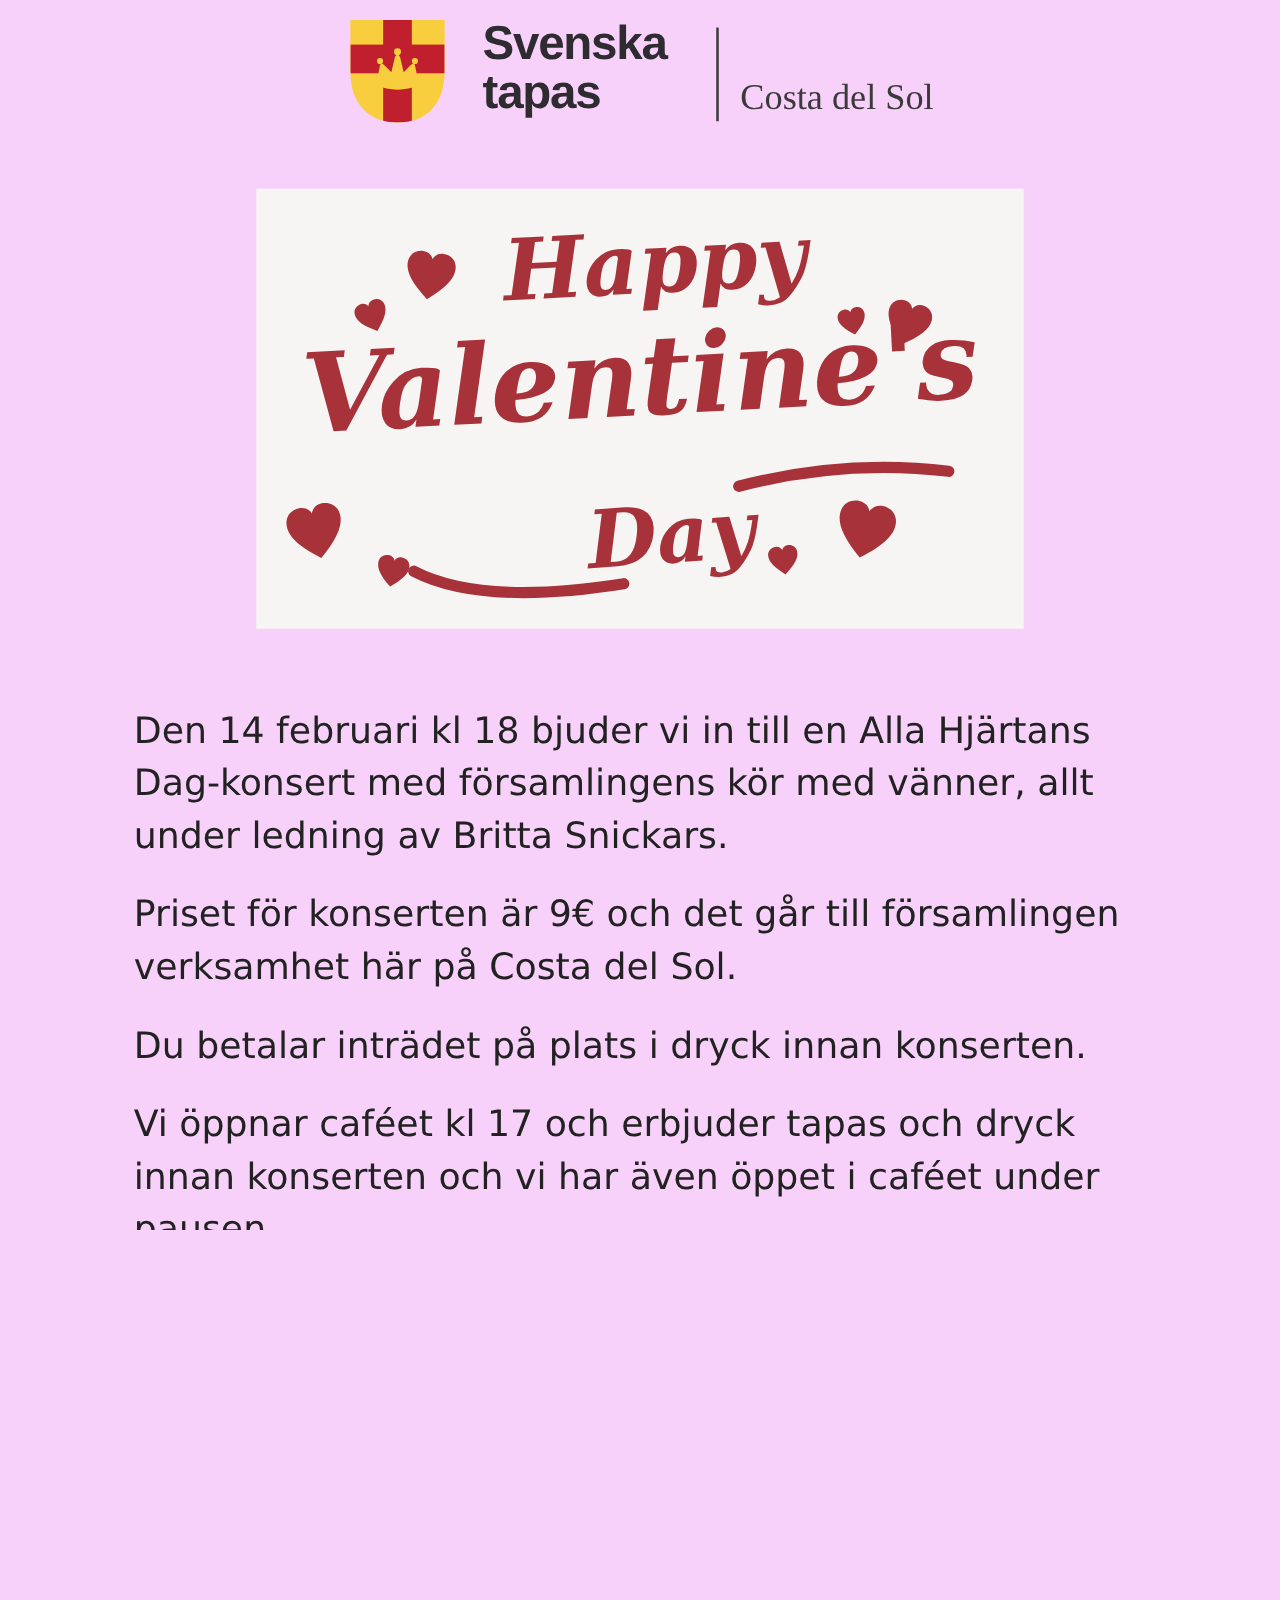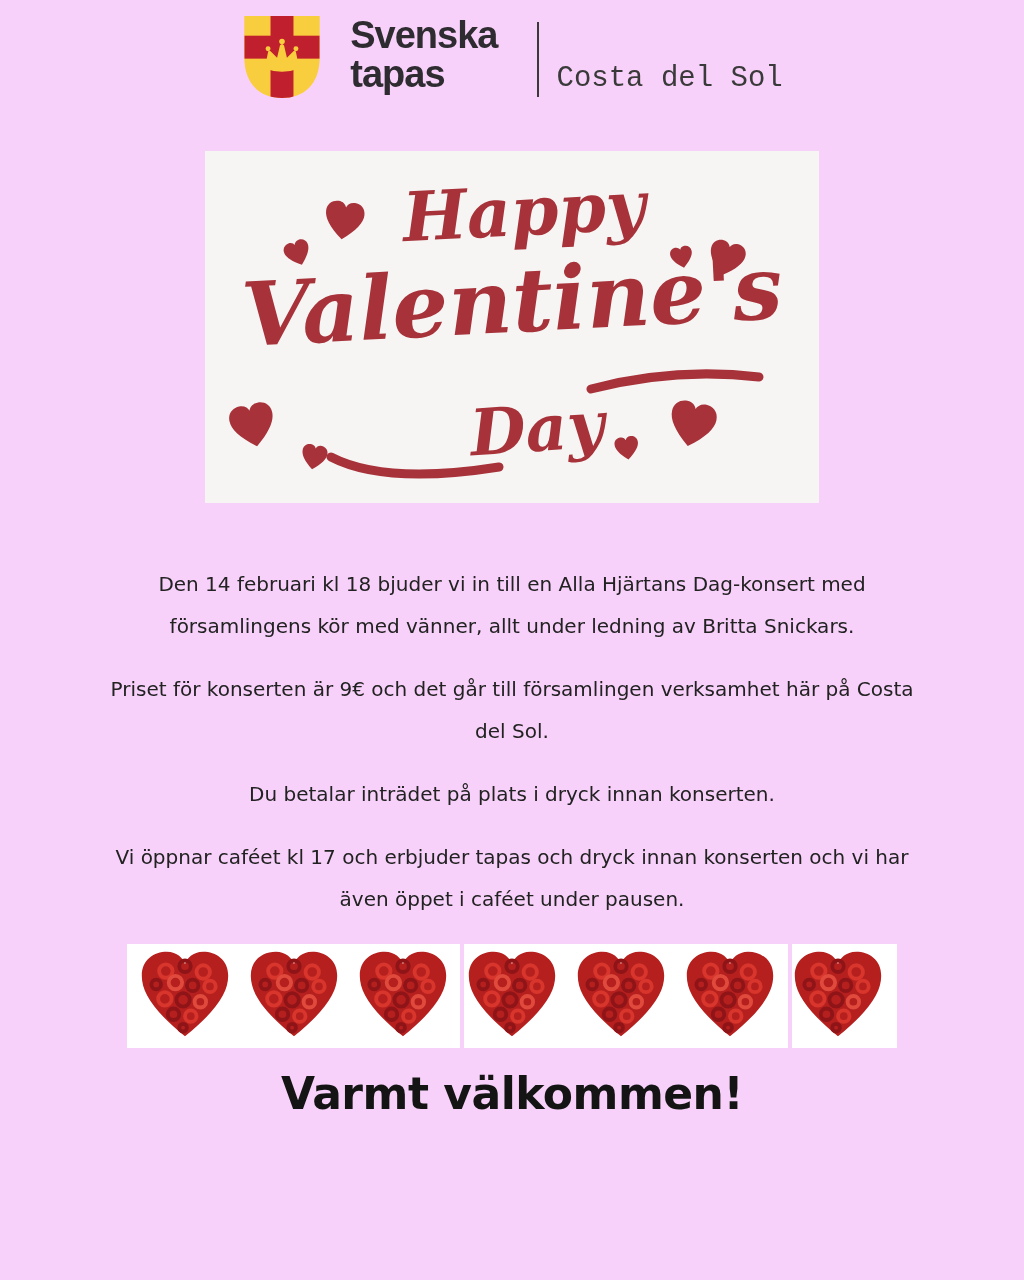--- a/index.html
+++ b/index.html
@@ -4,21 +4,21 @@
 <style>
   * { box-sizing: border-box; margin: 0; padding: 0; }
   html, body { width: 1024px; }
   body {
     font-family: "DejaVu Sans", sans-serif;
     background: var(--page-bg, #f8d1fa);
   }
   .page {
     position: relative;
     width: 1024px;
-    height: 1280px;
+    height: 984px;
     overflow: hidden;
     background: var(--page-bg, #f8d1fa);
   }
 
   
   .brand-header {
     display: flex;
     justify-content: center;
     align-items: flex-start;
     padding-top: 14px;
@@ -35,21 +35,21 @@
     color: #2e2c30;
     padding-top: 2px;
   }
   .header-divider {
     width: 2px;
     height: 75px;
     background: var(--divider, #3a3a3a);
     margin: 8px 0 0 40px;
   }
   .brand-region {
-    font-family: Liberation Mono, monospace;
+    font-family: Liberation Serif, serif;
     font-size: 29px;
     color: #3a3a3a;
     margin: 48px 0 0 17px;
   }
 
   
   .banner {
     position: relative;
     width: 614px;
     height: 352px;
@@ -69,23 +69,23 @@
   .word-happy { top: 20px;  left: 52%; transform: translateX(-50%) rotate(-3deg); font-size: 68px; }
   .word-valentines { top: 98px; left: 50%; transform: translateX(-50%) rotate(-3deg); font-size: 88px; }
   .word-day { top: 240px; left: 54%; transform: translateX(-50%) rotate(-4deg); font-size: 64px; }
   .deco-heart { position: absolute; fill: var(--banner-red, #a8323a); }
   .swash { position: absolute; stroke: var(--banner-red, #a8323a); stroke-width: 9; fill: none; stroke-linecap: round; }
 
   
   .content {
     width: 810px;
     margin: 60px auto 0;
-    text-align: center;
+    text-align: left;
     color: var(--text, #222222);
-    font-size: 20px;
+    font-size: 29px;
     line-height: 42px;
   }
   .content p { margin-bottom: 21px; }
   .content p.gap-before { }
 
   
   .hearts-strip {
     position: relative;
     width: 770px;
     height: 104px;

